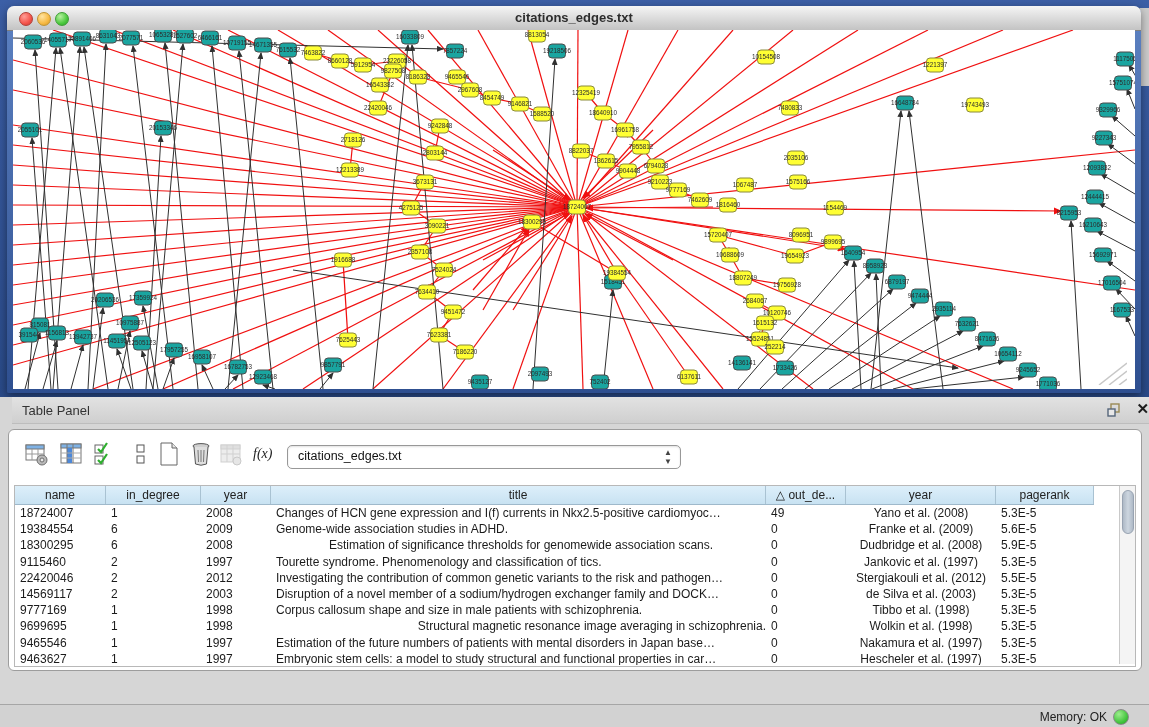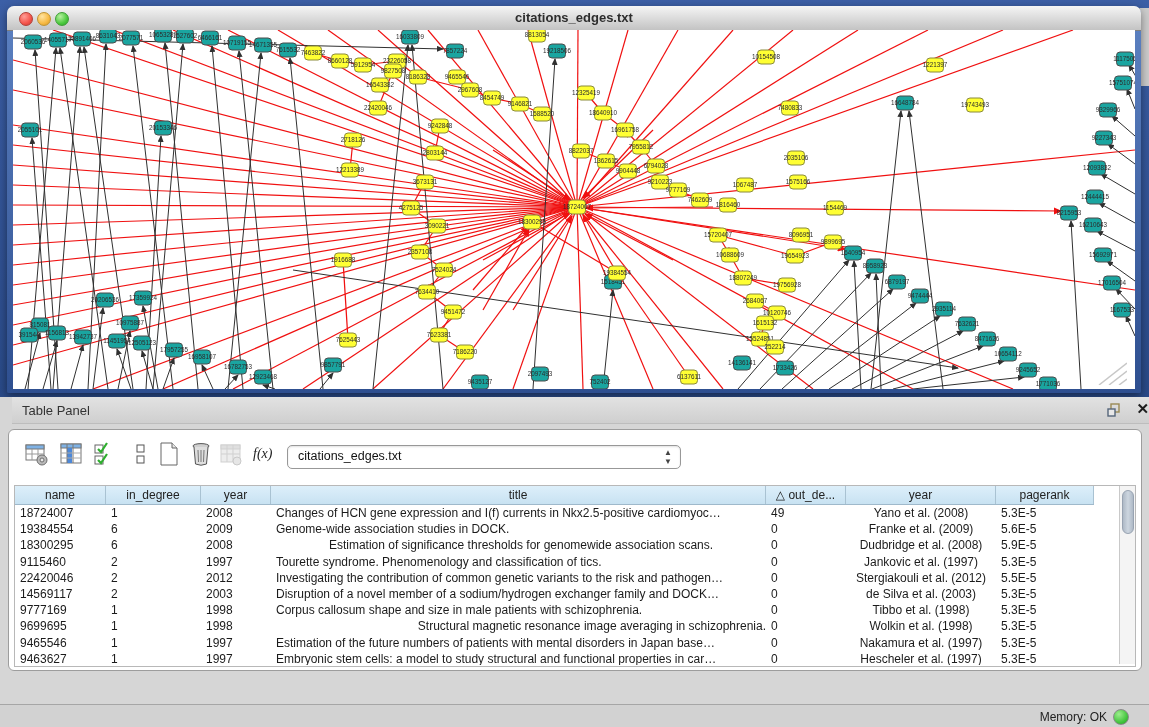--- a/index.html
+++ b/index.html
@@ -828,21 +828,21 @@
             <div class="td" style="width: 70px;">2008</div>
             <div class="td" style="width: 495px;">Changes of HCN gene expression and I(f) currents in Nkx2.5-positive cardiomyoc…</div>
             <div class="td" style="width: 80px;">49</div>
             <div class="td center" style="width: 150px;">Yano et al. (2008)</div>
             <div class="td" style="width: 98px;">5.3E-5</div>
           </div>
           <div class="tr">
             <div class="td" style="width: 91px;">19384554</div>
             <div class="td" style="width: 95px;">6</div>
             <div class="td" style="width: 70px;">2009</div>
-            <div class="td" style="width: 495px;">Genome-wide association studies in DOCK.</div>
+            <div class="td" style="width: 495px;">Genome-wide association studies in ADHD.</div>
             <div class="td" style="width: 80px;">0</div>
             <div class="td center" style="width: 150px;">Franke et al. (2009)</div>
             <div class="td" style="width: 98px;">5.6E-5</div>
           </div>
           <div class="tr">
             <div class="td" style="width: 91px;">18300295</div>
             <div class="td" style="width: 95px;">6</div>
             <div class="td" style="width: 70px;">2008</div>
             <div class="td" style="width: 495px; text-align: center;">Estimation of significance thresholds for genomewide association scans.</div>
             <div class="td" style="width: 80px;">0</div>

